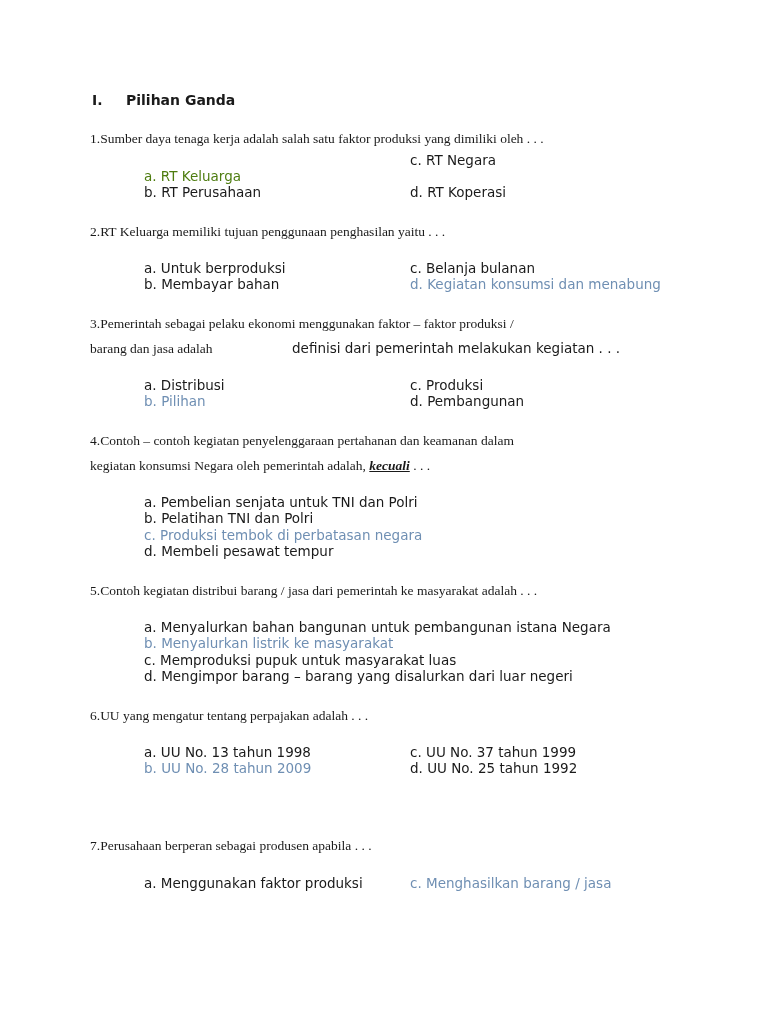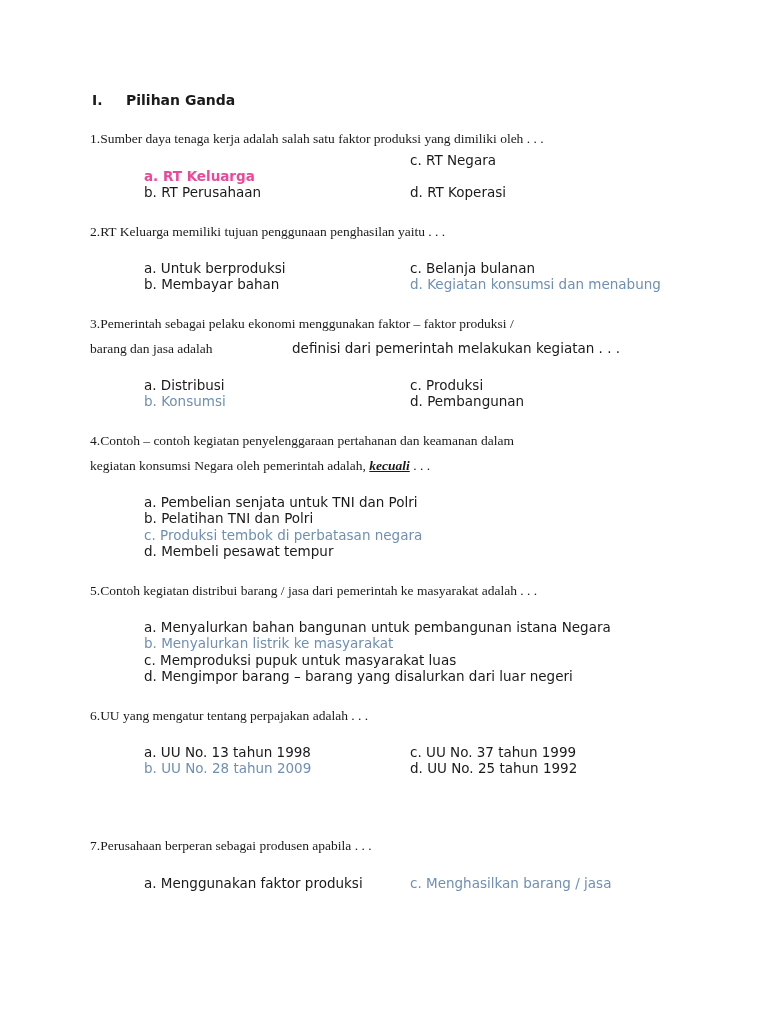--- a/index.html
+++ b/index.html
@@ -15,36 +15,36 @@
     .hl { color: #6f8fb3; }
     .kecuali { font-weight: bold; font-style: italic; text-decoration: underline; }
   </style>
 </head>
 <body>
 
 <div class="abs heading" style="left:92px; top:92px;">I.</div>
 <div class="abs heading" style="left:126px; top:92px;">Pilihan Ganda</div>
 
 <div class="abs q" style="top:130px;">1.Sumber daya tenaga kerja adalah salah satu faktor produksi yang dimiliki oleh . . .</div>
-<div class="abs opt-l hl" style="top: 168px; color: #ec4899; font-weight: bold;">a. RT Keluarga</div>
+<div class="abs opt-l hl" style="top: 168px; color: #4d7c0f;">a. RT Keluarga</div>
 <div class="abs opt-l" style="top:184px;">b. RT Perusahaan</div>
 <div class="abs opt-r" style="top:152px;">c. RT Negara</div>
 <div class="abs opt-r" style="top:184px;">d. RT Koperasi</div>
 
 <div class="abs q" style="top:223px;">2.RT Keluarga memiliki tujuan penggunaan penghasilan yaitu . . .</div>
 <div class="abs opt-l" style="top:260px;">a. Untuk berproduksi</div>
 <div class="abs opt-l" style="top:276px;">b. Membayar bahan</div>
 <div class="abs opt-r" style="top:260px;">c. Belanja bulanan</div>
 <div class="abs opt-r hl" style="top: 276px; color: rgb(111, 143, 179);">d. Kegiatan konsumsi dan menabung</div>
 
 <div class="abs q" style="top:315px;">3.Pemerintah sebagai pelaku ekonomi menggunakan faktor – faktor produksi /</div>
 <div class="abs q" style="top:340px;">barang dan jasa adalah</div>
 <div class="abs" style="left:292px; top:340px;">definisi dari pemerintah melakukan kegiatan . . .</div>
 <div class="abs opt-l" style="top:377px;">a. Distribusi</div>
-<div class="abs opt-l hl" style="top: 393px; color: rgb(111, 143, 179);">b. Konsumsi</div>
+<div class="abs opt-l hl" style="top: 393px; color: rgb(111, 143, 179);">b. Pilihan</div>
 <div class="abs opt-r" style="top:377px;">c. Produksi</div>
 <div class="abs opt-r" style="top:393px;">d. Pembangunan</div>
 
 <div class="abs q" style="top:432px;">4.Contoh – contoh kegiatan penyelenggaraan pertahanan dan keamanan dalam</div>
 <div class="abs q" style="top:457px;"><span>kegiatan konsumsi  Negara oleh pemerintah adalah, </span><span class="kecuali">kecuali</span><span> . . .</span></div>
 <div class="abs opt-l" style="top:494px;">a. Pembelian senjata untuk TNI dan Polri</div>
 <div class="abs opt-l" style="top:510px;">b. Pelatihan TNI dan Polri</div>
 <div class="abs opt-l hl" style="top: 527px; color: rgb(111, 143, 179);">c. Produksi tembok di perbatasan negara</div>
 <div class="abs opt-l" style="top:543px;">d. Membeli pesawat tempur</div>
 

